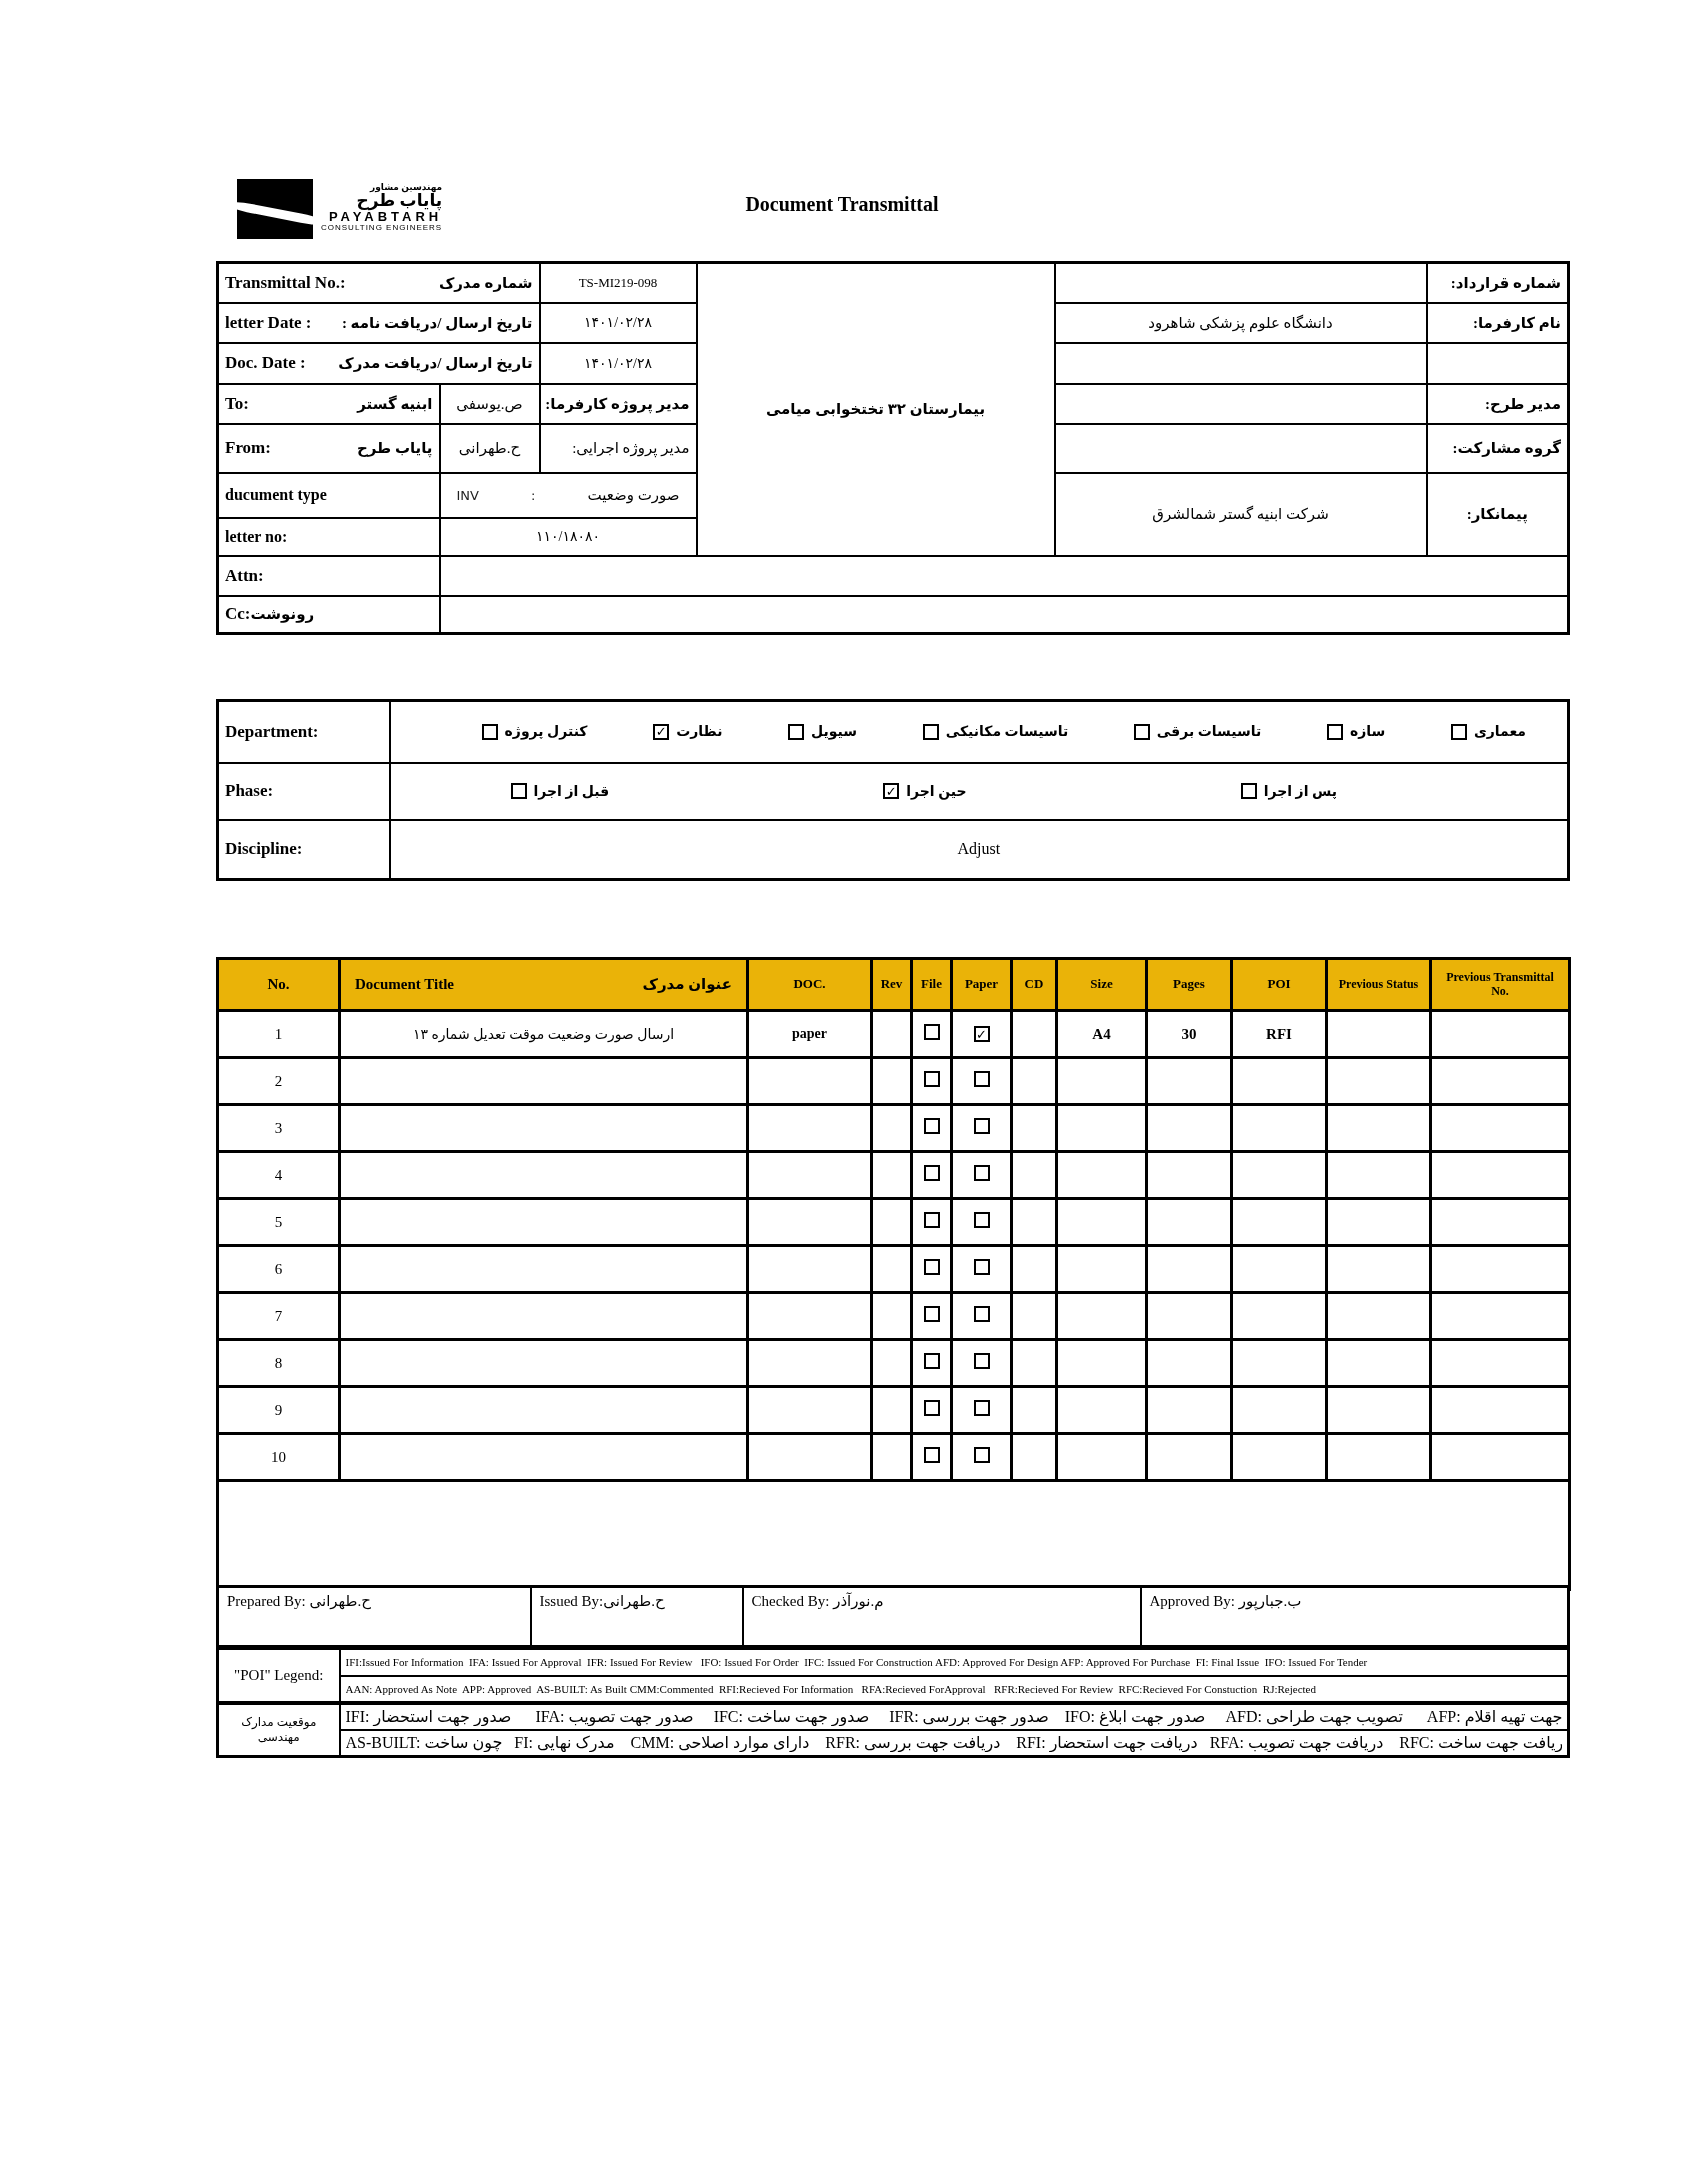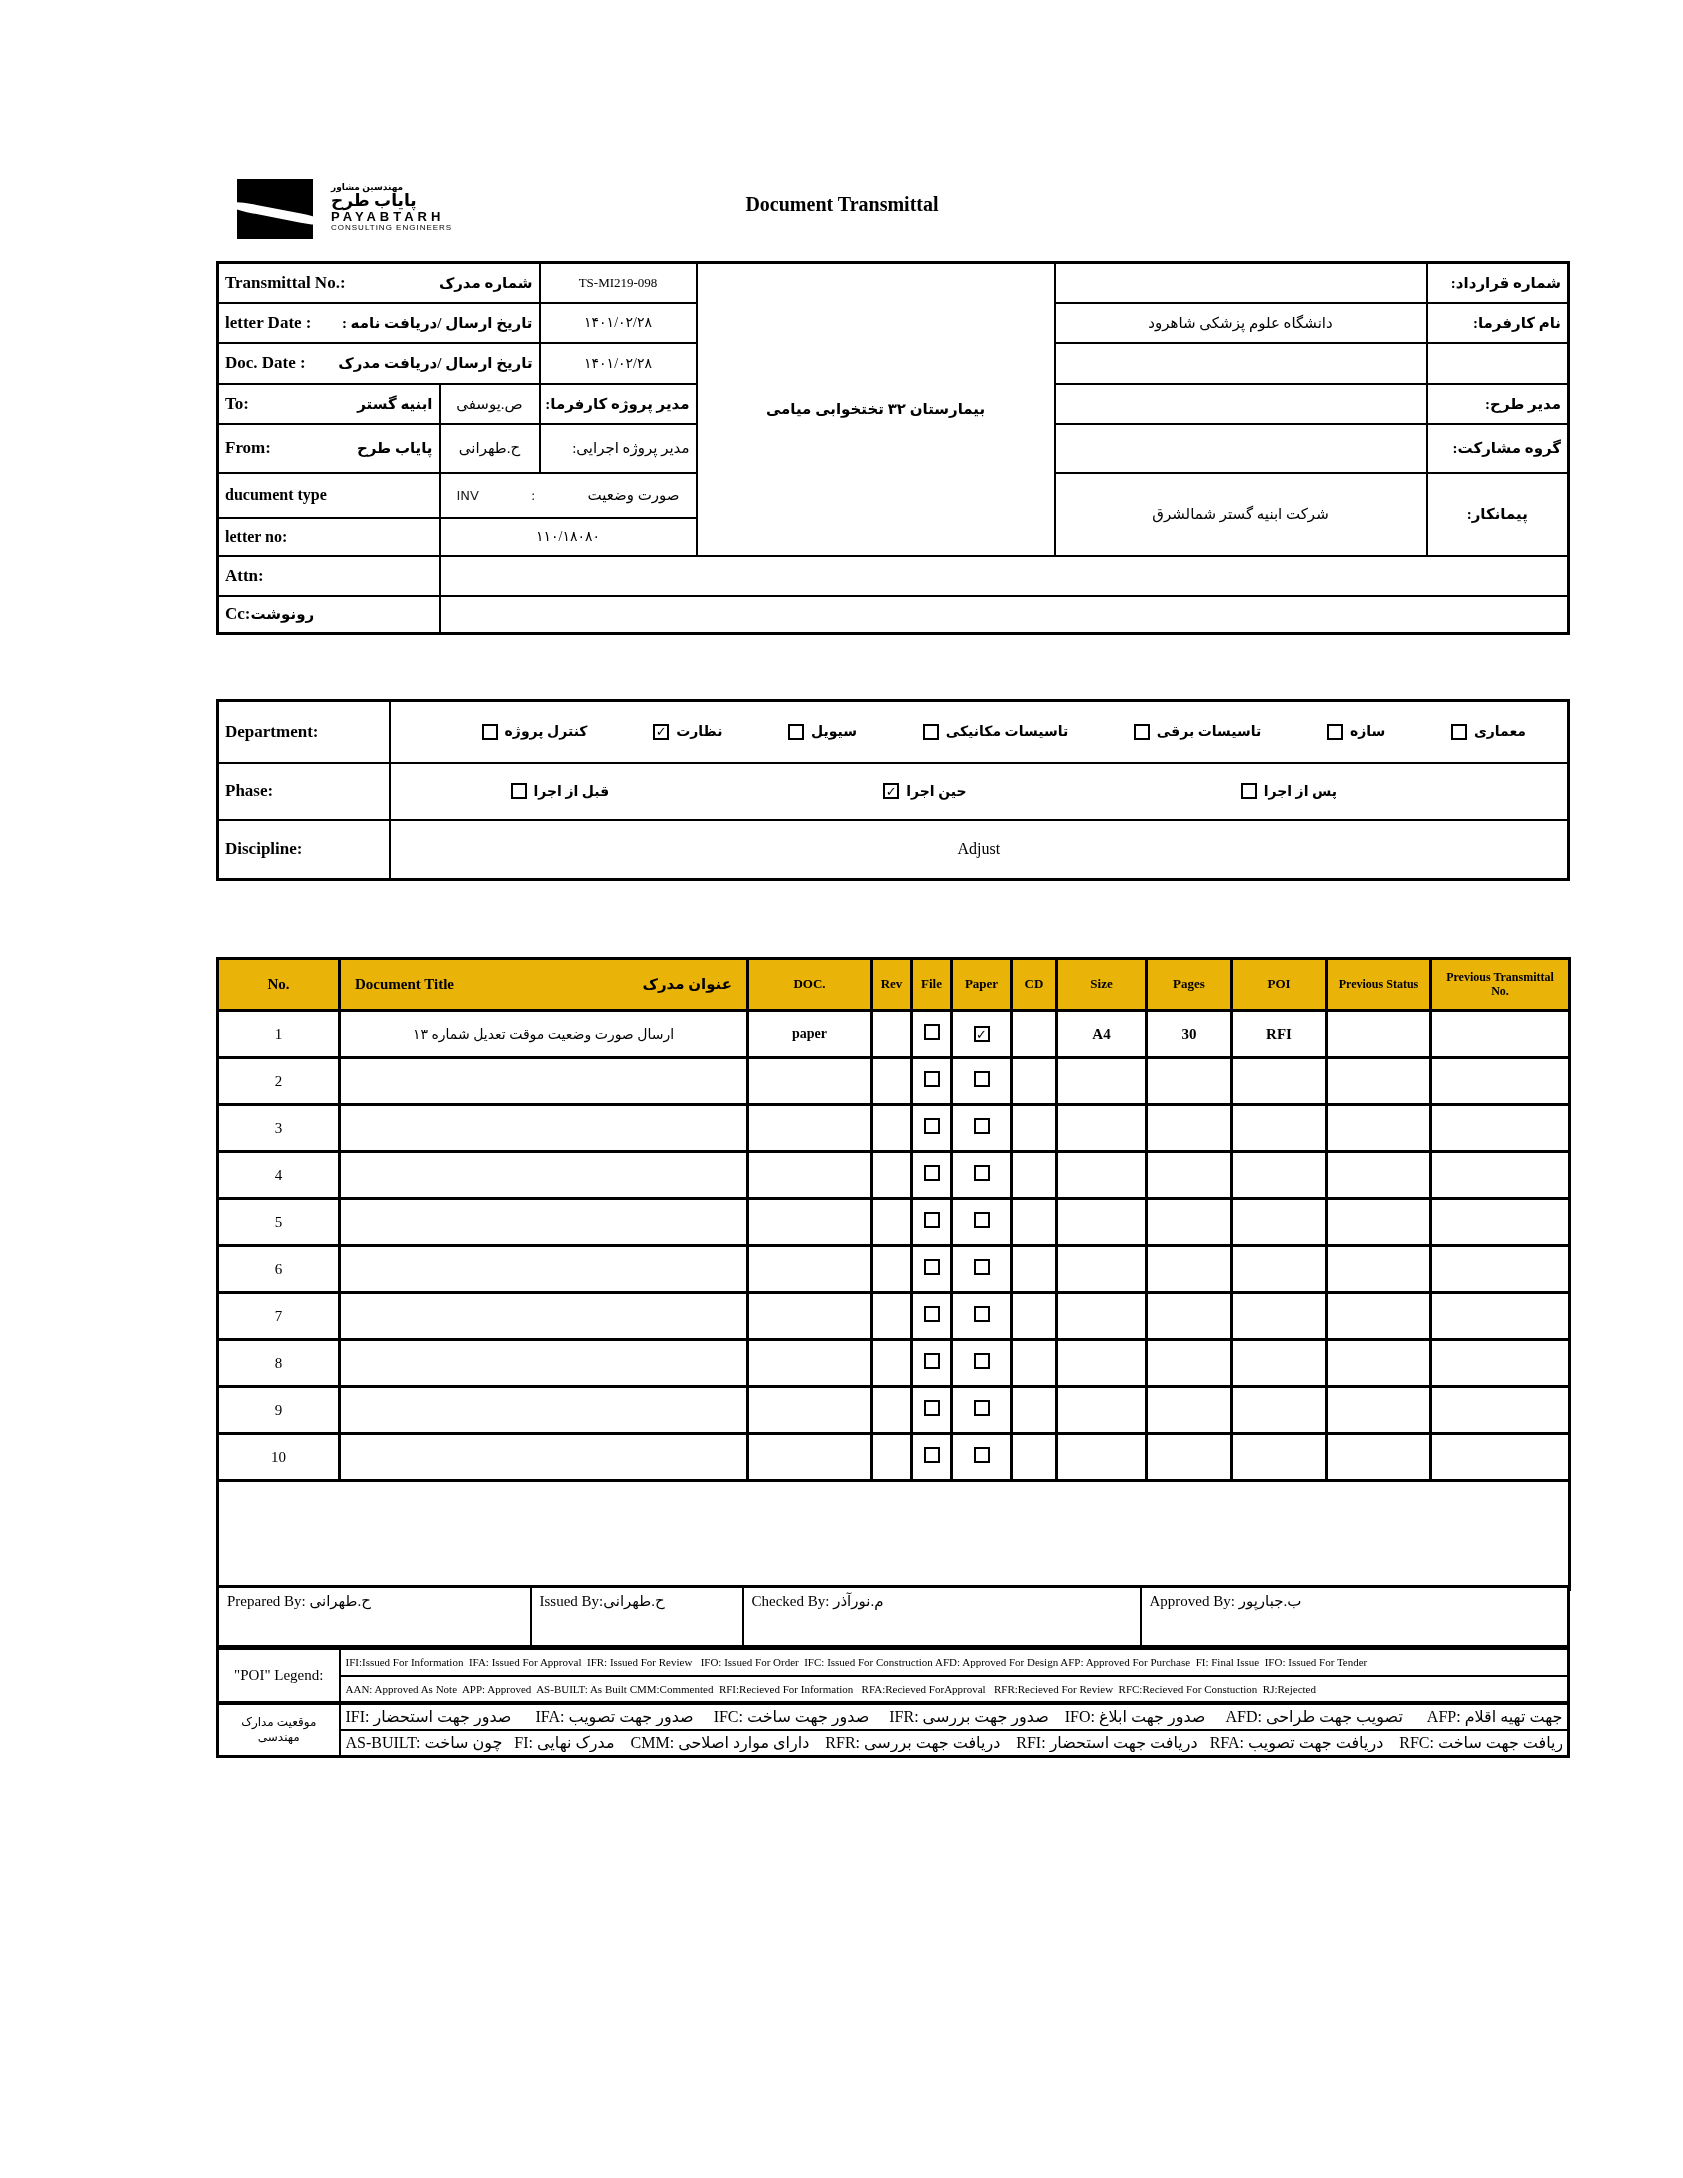--- a/index.html
+++ b/index.html
@@ -4,21 +4,21 @@
 <style>
   * { margin:0; padding:0; box-sizing:border-box; }
   body { background:#e8e8e8; font-family:"Liberation Serif","DejaVu Sans",serif; color:#000; }
   #page { position:relative; width:1684px; height:2178px; background:#fff; margin:0 auto; overflow:hidden; }
   .abs { position:absolute; }
 
   
   .logo { left:237px; top:179px; display:flex; align-items:flex-start; }
   .logo-box { position:relative; width:76px; height:60px; background:#000; overflow:hidden; flex:none; }
   .logo-swoosh { position:absolute; left:-10px; top:30px; width:100px; height:9px; background:#fff; transform:rotate(11deg); border-radius:50% / 100%; }
-  .logo-text { margin-left:18px; text-align:left; line-height:1.05; padding-top:4px; }
+  .logo-text { margin-left:8px; text-align:right; line-height:1.05; padding-top:4px; }
   .logo-fa-small { font-size:9px; font-weight:bold; direction:rtl; }
   .logo-fa-name { font-size:17px; font-weight:bold; direction:rtl; }
   .logo-en-name { font-size:13px; font-weight:bold; letter-spacing:4px; font-family:"Liberation Sans","DejaVu Sans",sans-serif; }
   .logo-en-sub { font-size:8px; letter-spacing:1px; font-family:"Liberation Sans","DejaVu Sans",sans-serif; }
 
   .doc-title { left:0; right:0; top:193px; text-align:center; font-size:20px; font-weight:bold; }
 
   
   table { border-collapse:collapse; table-layout:fixed; background:#fff; }
   td { border:2px solid #000; padding:2px 6px; vertical-align:middle; font-size:15px; overflow:hidden; }

